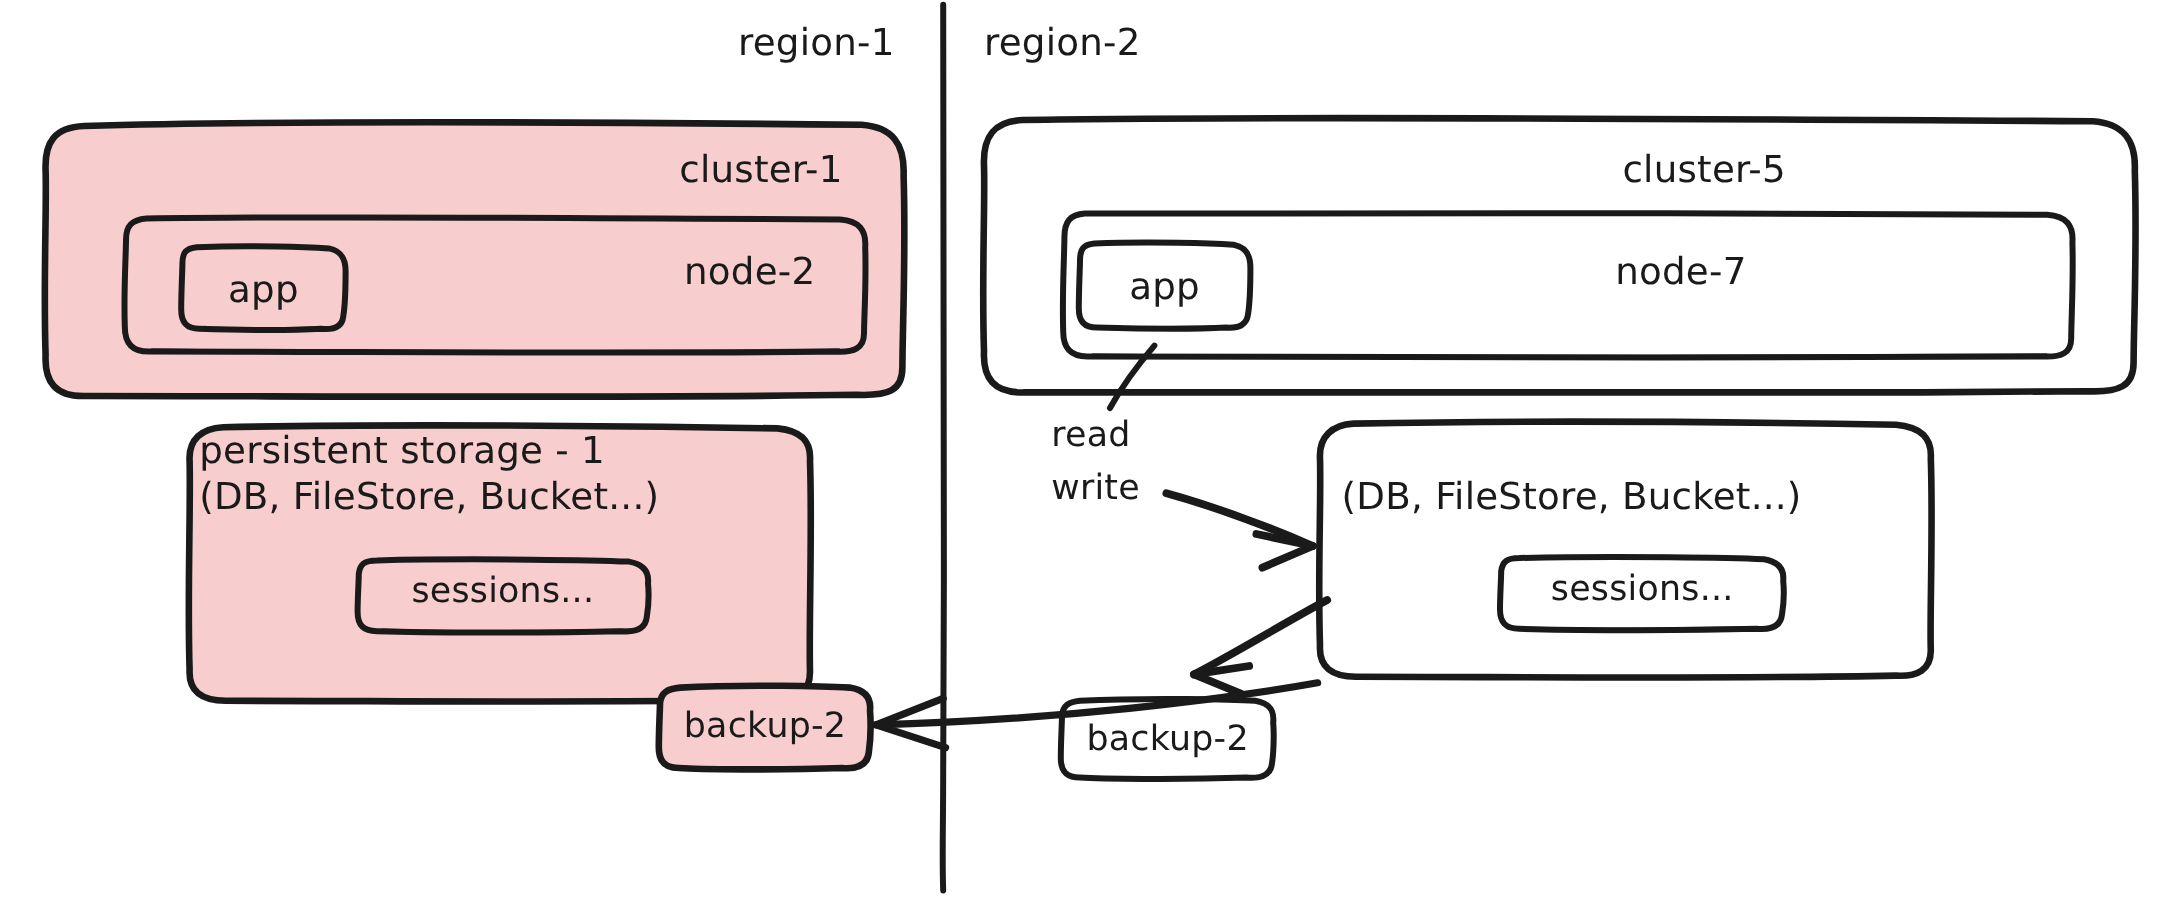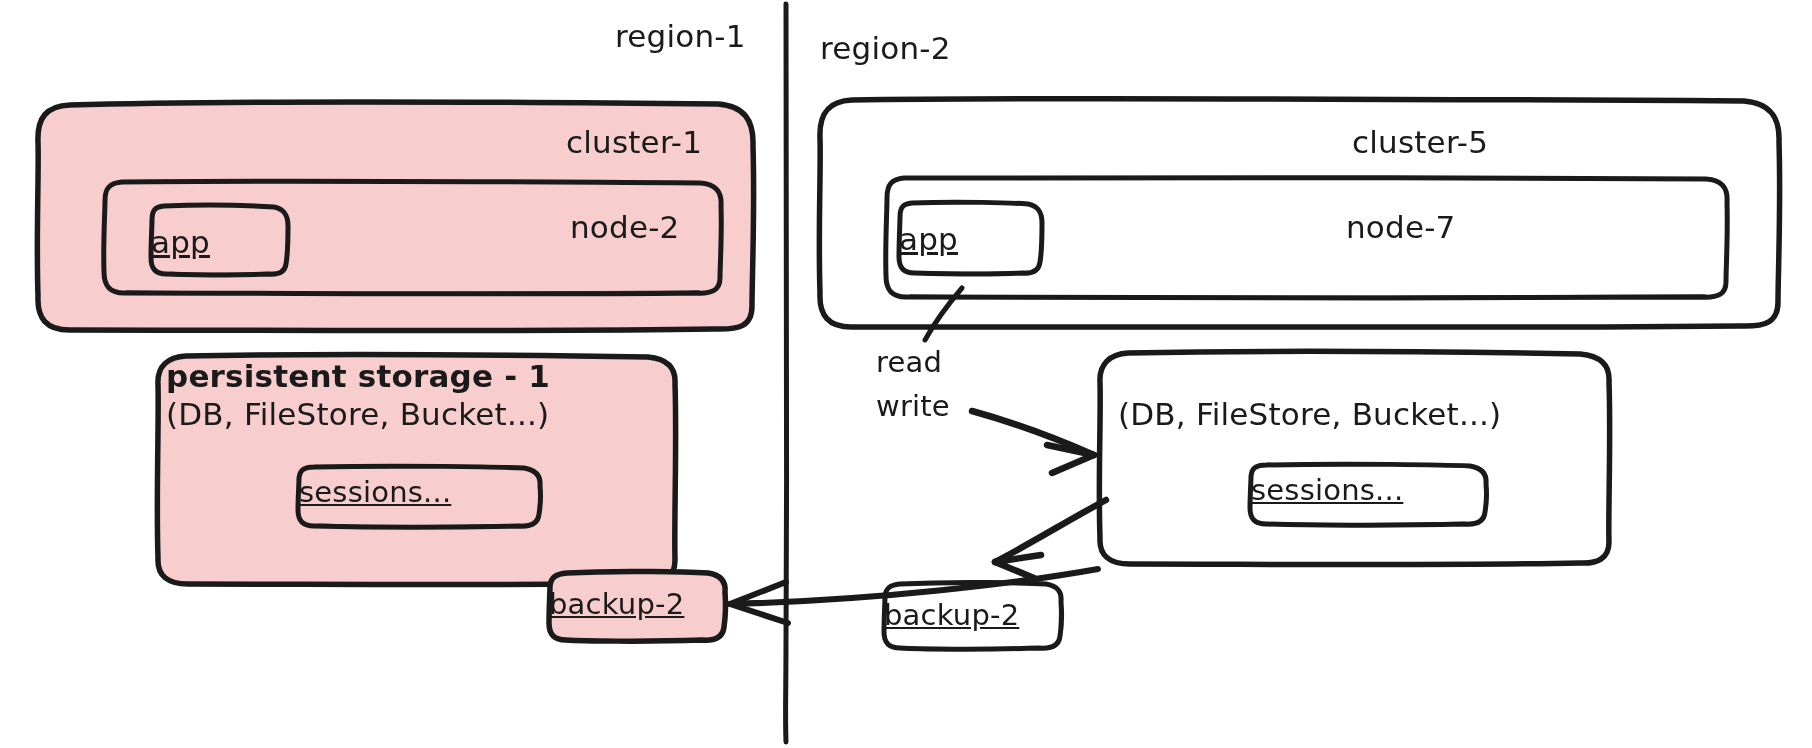--- a/index.html
+++ b/index.html
@@ -31,21 +31,21 @@
     font-family: "DejaVu Sans", sans-serif;
     color: #1a1a1a;
     white-space: pre;
     line-height: 1.18;
     letter-spacing: .2px;
   }
   .region-label { font-size: 31px; }
   .box-label    { font-size: 31px; }
   .small-label  { font-size: 29px; }
   .multi        { font-size: 31px; }
-  .center       { text-align: left; text-decoration: underline; }
+  .center       { text-align: center; }
 </style>
 </head>
 <body>
 
 <div id="stage">
 
   <svg class="layer" viewBox="0 0 1812 748">
 
     <g>
       <path d="M 786 4 C 784 180, 788 420, 786 640 C 786 690, 785 716, 786 742" fill="none" stroke="#1a1a1a" stroke-width="5" stroke-linecap="round"></path>
@@ -156,32 +156,32 @@
     <g>
       <path d="M 567 573 C 620 570, 690 572, 708 573 C 721 575, 726 582, 725 592
                C 726 605, 725 620, 724 627 C 723 637, 715 641, 702 640
                C 645 642, 580 641, 566 640 C 553 640, 549 633, 549 623
                C 549 608, 550 592, 550 586 C 551 577, 556 574, 567 573 Z" fill="#f8cdcd" stroke="#1a1a1a" stroke-width="5.5" stroke-linejoin="round"></path>
     </g>
 
   </svg>
 
   <div class="lbl region-label" style="left:615px; top:18px;">region-1</div>
-  <div class="lbl region-label" style="left:820px; top:30px;text-align:right;">region-2</div>
+  <div class="lbl region-label" style="left:820px; top:18px;text-align:right;">region-2</div>
 
   <div class="lbl box-label" style="left:566px; top:124px;">cluster-1</div>
   <div class="lbl box-label" style="left:1352px; top:124px;">cluster-5</div>
 
   <div class="lbl box-label" style="left:570px; top:209px;">node-2</div>
   <div class="lbl box-label" style="left:1346px; top:209px;">node-7</div>
 
   <div class="lbl box-label center" style="left:151px; top:224px; width:137px;">app</div>
   <div class="lbl box-label center" style="left:899px; top:221px; width:143px;">app</div>
 
-  <div class="lbl multi" style="left:166px; top:358px;font-weight:bold;">persistent storage - 1</div>
+  <div class="lbl multi" style="left:166px; top:358px;">persistent storage - 1</div>
   <div class="lbl multi" style="left:166px; top:396px;">(DB, FileStore, Bucket...)</div>
   <div class="lbl small-label center" style="left:299px; top:475px; width:240px;">sessions...</div>
 
   <div class="lbl multi" style="left:1118px; top:396px;">(DB, FileStore, Bucket...)</div>
   <div class="lbl small-label center" style="left:1251px; top:473px; width:235px;">sessions...</div>
 
   <div class="lbl small-label" style="left:876px; top:345px;">read</div>
   <div class="lbl small-label" style="left:876px; top:389px;">write</div>
 
   <div class="lbl small-label center" style="left:884px; top:598px; width:178px;">backup-2</div>

